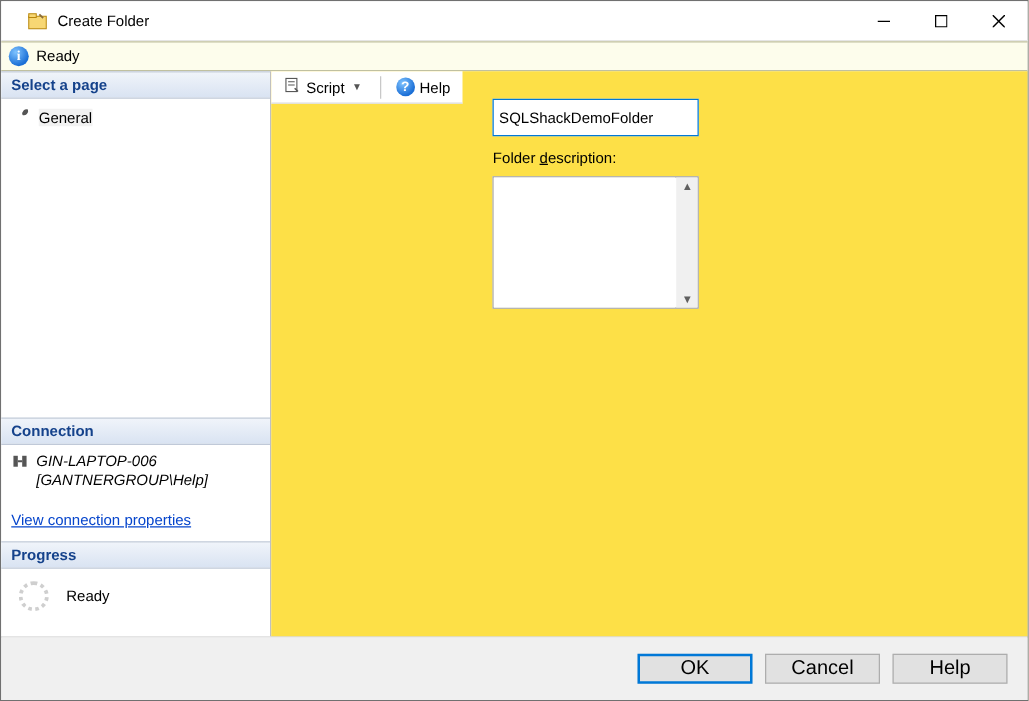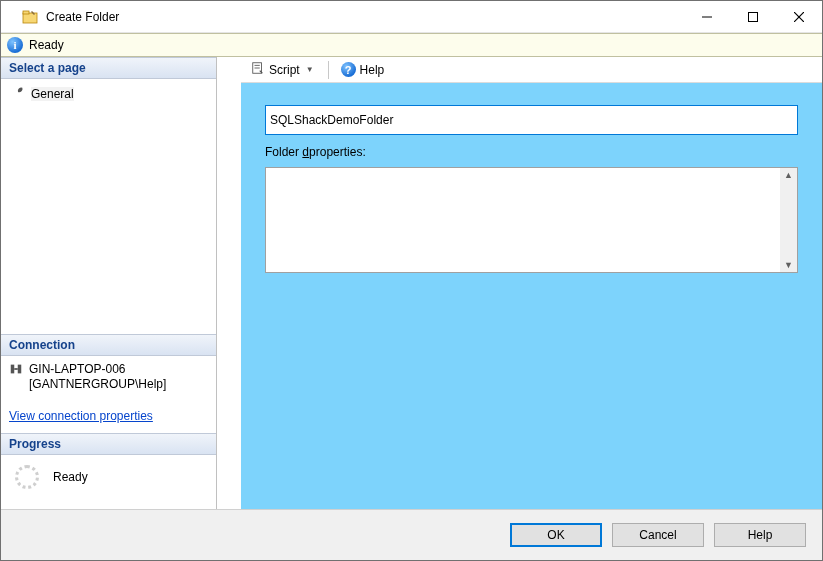--- a/index.html
+++ b/index.html
@@ -107,21 +107,21 @@
   }
   .spacer-flex { flex: 1; }
   .conn-body {
     padding: 6px 8px 8px 8px;
   }
   .conn-row {
     display: flex;
     gap: 6px;
     align-items: flex-start;
   }
-  .conn-text { line-height: 1.3; }
+  .conn-text { line-height: 1.3; font-style: italic; }
   .link {
     color: #0645cc;
     text-decoration: underline;
     cursor: pointer;
     display: inline-block;
     margin: 8px 8px 10px 8px;
   }
   .progress-body {
     display: flex;
     align-items: center;
@@ -130,23 +130,22 @@
   }
   .spinner {
     width: 24px; height: 24px;
     border: 3px dotted #cfcfcf;
     border-radius: 50%;
   }
   
   .right {
     flex: 1;
     display: flex;
-    flex-direction: column;
-    background: #7dd3fc;
-    margin-left: 24px;
+    flex-direction: row;
+    background: #fde047;
   }
   .toolbar {
     height: 26px;
     background: #fff;
     border-bottom: 1px solid #dcdcdc;
     display: flex;
     align-items: center;
     gap: 4px;
     padding: 0 6px;
   }
@@ -231,21 +230,21 @@
     align-items: center;
     gap: 10px;
     padding: 0 16px;
   }
   .btn {
     width: 92px;
     height: 24px;
     background: #e1e1e1;
     border: 1px solid #adadad;
     font-family: inherit;
-    font-size: 12px;
+    font-size: 16px;
     cursor: pointer;
   }
   .btn.primary {
     border: 2px solid #0078d7;
     background: #e1e1e1;
   }
   .ul { text-decoration: underline; }
 </style>
 </head>
 <body>
@@ -346,21 +345,21 @@
         <div class="tb-btn">
           <span class="help-icon">?</span>
           <span>Help</span>
         </div>
       </div>
 
       <div class="form">
         <input type="text" class="text-input" value="SQLShackDemoFolder" style="">
 
         <label style="margin-top:6px">
-          <span>Folder </span><span class="ul">d</span><span>properties:</span>
+          <span>Folder </span><span class="ul">d</span><span>escription:</span>
         </label>
         <div class="textarea-wrap">
           <textarea style=""></textarea>
           <div class="scroll-arrows">
             <span>▲</span>
             <span>▼</span>
           </div>
         </div>
       </div>
     </div>

